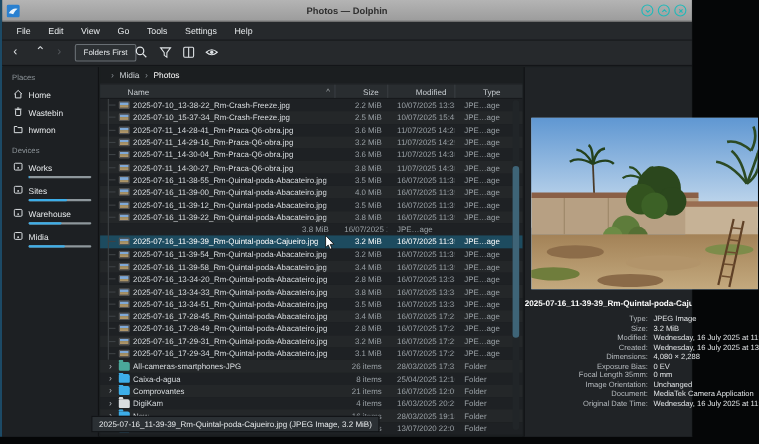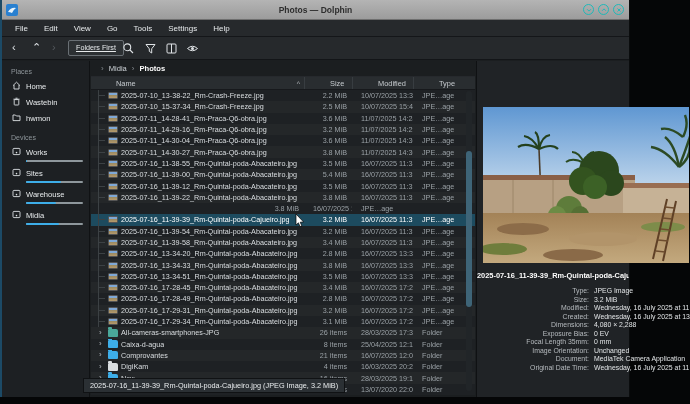--- a/index.html
+++ b/index.html
@@ -23,42 +23,42 @@
              gap:2px; border-bottom:1px solid #141619; }
   .menu-item { color:#e6e9eb; font-size:8px; padding:2px 7px; }
 
   
   .toolbar { position:relative; height:23px; background:#26292c; border-bottom:1px solid #131518; }
   .nav-glyph { position:absolute; top:2px; color:#dfe3e6; font-size:11px; line-height:17px; }
   .nav-back { left:10px; } .nav-up { left:30px; }
   .nav-fwd { left:50px; color:#55595e; }
   .sort-btn { position:absolute; left:66px; top:3px; height:16px; padding:0 7px;
               border:1px solid #696f74; border-radius:2px; background:#2c3033;
-              color:#e6e9eb; font-size:7.2px; line-height:14px;text-decoration:underline; }
+              color:#e6e9eb; font-size:7.2px; line-height:14px; }
   .tb-icon { position:absolute; top:4px; width:14px; height:14px; }
   .tb-icon svg { width:13px; height:13px; }
 
   
   .main { position:absolute; top:61px; left:0; right:0; bottom:0; }
   .sidebar { position:absolute; left:0; top:0; bottom:0; width:88px; background:#1d2023;
              border-right:1px solid #101214; padding-top:4px; }
   .side-header { color:#8e959a; font-size:7px; padding:3px 0 3px 9px; }
   .side-item { display:flex; align-items:center; gap:5px; padding:2.5px 0 2.5px 10px; color:#e7eaec;
                font-size:7.6px; position:relative;text-align:right; }
   .side-item svg { width:9px; height:9px; flex:none; }
   .device-wrap { margin-bottom:3px; }
   .usage-bar { margin:0 6px 2px 24px; height:2px; background:#8e979c; border-radius:1px; position:relative; }
   .usage-fill { position:absolute; left:0; top:0; bottom:0; background:#3daee9; border-radius:1px; }
 
   
   .center { position:absolute; left:89px; top:0; width:384px; bottom:0; background:#1b1e20; }
   .breadcrumb { height:16px; display:flex; align-items:center; gap:5px; padding-left:10px;
                 font-size:7.6px; color:#cdd2d6; border-bottom:1px solid #26292d; }
   .crumb-sep { color:#858b90; font-size:8px; }
-  .crumb.current { font-weight:bold; color:#fcfcfc; }
+  .crumb.current { font-weight:normal; color:#fcfcfc; }
 
   .thead { display:grid; grid-template-columns:213px 48px 61px 52px; height:13px;
            background:#292d30; border-bottom:1px solid #17191c; color:#c7ccd0; font-size:7.4px; }
   .thead > div { display:flex; align-items:center; padding-left:25px; border-left:1px solid #383d41; overflow:hidden; }
   .thead > div:first-child { border-left:none; justify-content:space-between; padding-right:4px; }
   .sort-ind { color:#aeb4b8; font-size:7px; }
 
   .rows { position:relative; }
   .tree-guide { position:absolute; left:7px; top:0; width:1px; background:#3c4144; }
   .row { display:grid; grid-template-columns:213px 48px 61px 52px; height:11.3px; align-items:center;
@@ -332,21 +332,21 @@
               <div class="cell-size">3.5 MiB</div>
               <div class="cell-mod">16/07/2025 11:38</div>
               <div class="cell-type">JPE…age</div>
             </div>
             <div class="row">
               <div class="cell-name">
                 <span class="tick"></span>
                 <span class="thumb"></span>
                 <span class="fname">2025-07-16_11-39-00_Rm-Quintal-poda-Abacateiro.jpg</span>
               </div>
-              <div class="cell-size">5.4 MiB</div>
+              <div class="cell-size">4.0 MiB</div>
               <div class="cell-mod">16/07/2025 11:39</div>
               <div class="cell-type">JPE…age</div>
             </div>
             <div class="row">
               <div class="cell-name">
                 <span class="tick"></span>
                 <span class="thumb"></span>
                 <span class="fname">2025-07-16_11-39-12_Rm-Quintal-poda-Abacateiro.jpg</span>
               </div>
               <div class="cell-size">3.5 MiB</div>

